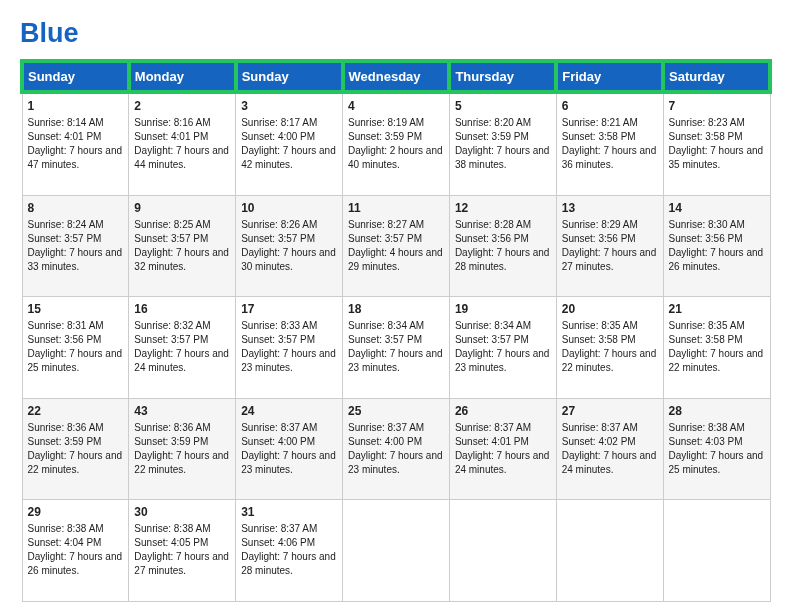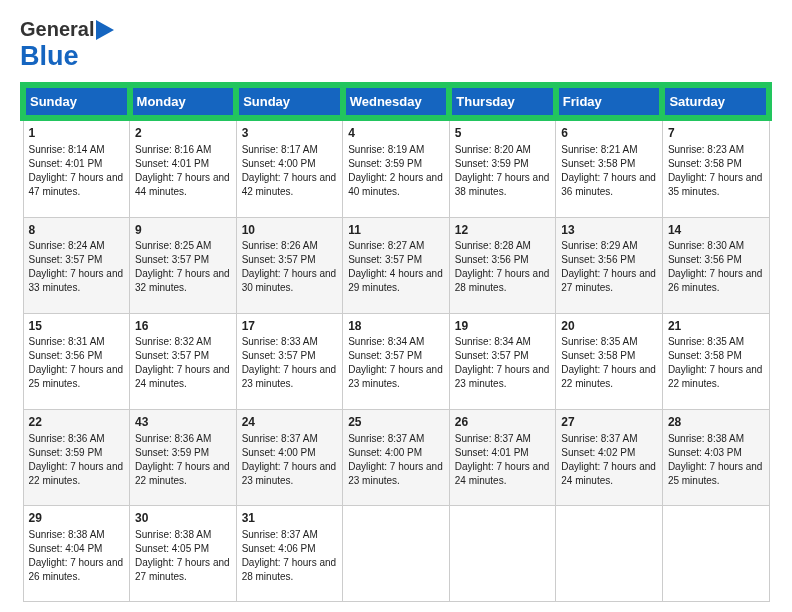--- a/index.html
+++ b/index.html
@@ -43,21 +43,21 @@
       width: 100%;
       table-layout: fixed;
     }
     .calendar thead tr th {
       background: #1565c0;
       color: #fff;
       font-size: 13px;
       font-weight: bold;
       padding: 6px 4px;
       text-align: left;
-      border: 6px solid #22c55e;
+      border: 4px solid #22c55e;
     }
     .calendar tbody tr td {
       border: 1px solid #ccc;
       vertical-align: top;
       padding: 4px 5px;
       font-size: 10px;
       color: #222;
       line-height: 1.4;
       background: #fff;
     }
@@ -88,28 +88,20 @@
       align-items: center;
       gap: 2px;
     }
   </style>
 </head>
 <body>
 
 <div class="page">
   <div class="header">
     <div class="logo-container">
-      <div class="logo-top-row">
-  <div style="display:flex;align-items:center;">
-    <span style="font-size:20px;font-weight:bold;color:#333;">General</span>
-    <svg width="18" height="20" viewBox="0 0 18 20" style="margin-left:2px;">
-      <polygon points="0,0 18,10 0,20" fill="#1565c0"></polygon>
-    </svg>
-  </div>
-</div>
       <div><span style="font-size:27px;font-weight:bold;color:#1565c0;text-align:center;">Blue</span></div>
     </div>
     <div class="title-section">
       <div class="month-title"></div>
       <div class="location"></div>
     </div>
   </div>
 
   <table class="calendar">
     <thead>

